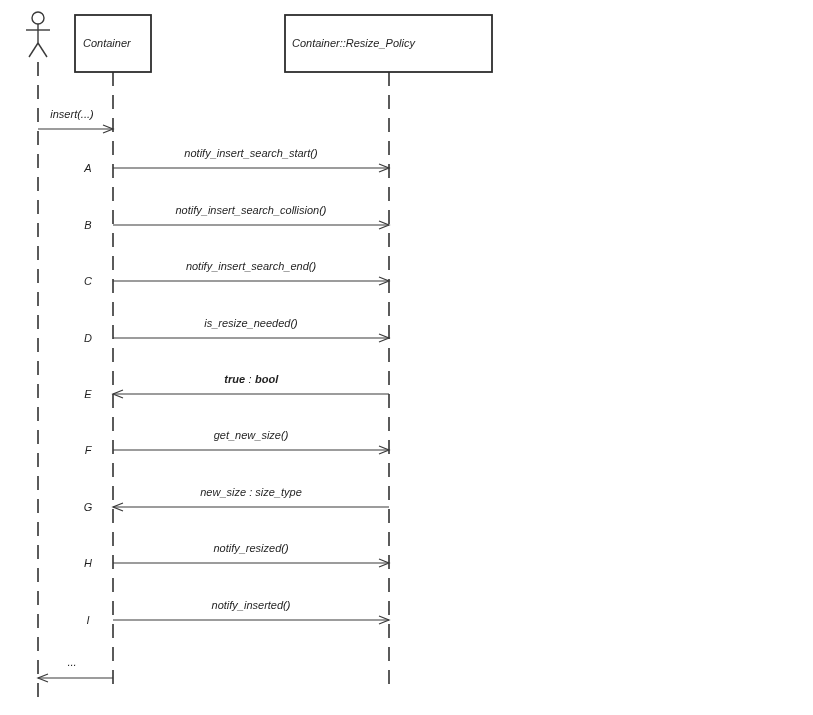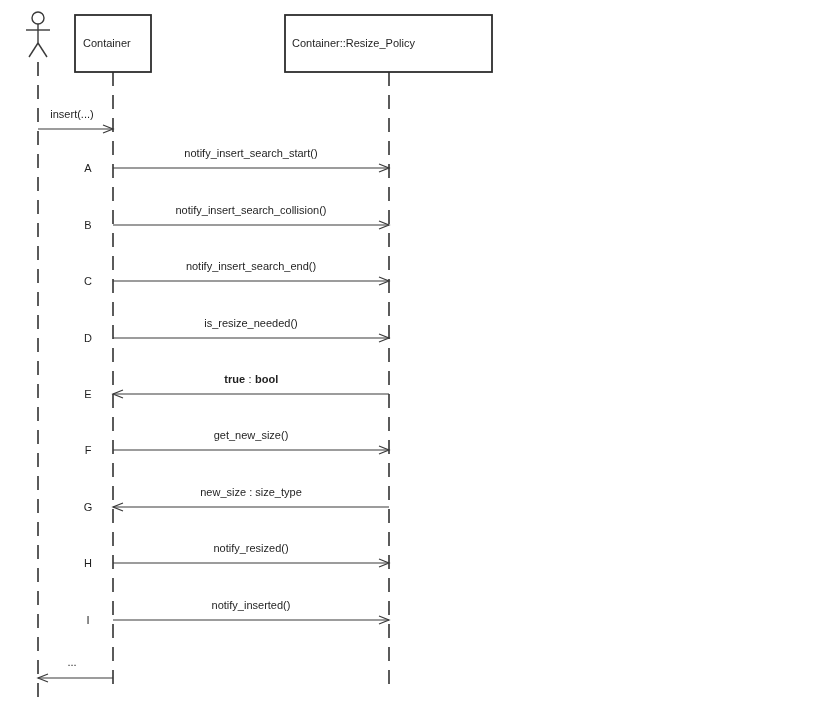--- a/index.html
+++ b/index.html
@@ -8,20 +8,21 @@
     background: #ffffff;
     width: 813px;
     height: 715px;
     overflow: hidden;
   }
   .canvas {
     position: relative;
     width: 813px;
     height: 715px;
     background: #ffffff;
+    font-style: italic;
   }
   svg text {
     font-family: "Liberation Sans", "DejaVu Sans", sans-serif;
     font-size: 11px;
     fill: #1f1f1f;
   }
   .lifeline {
     stroke: #4a4a4a;
     stroke-width: 1.8;
     stroke-dasharray: 14 9;

